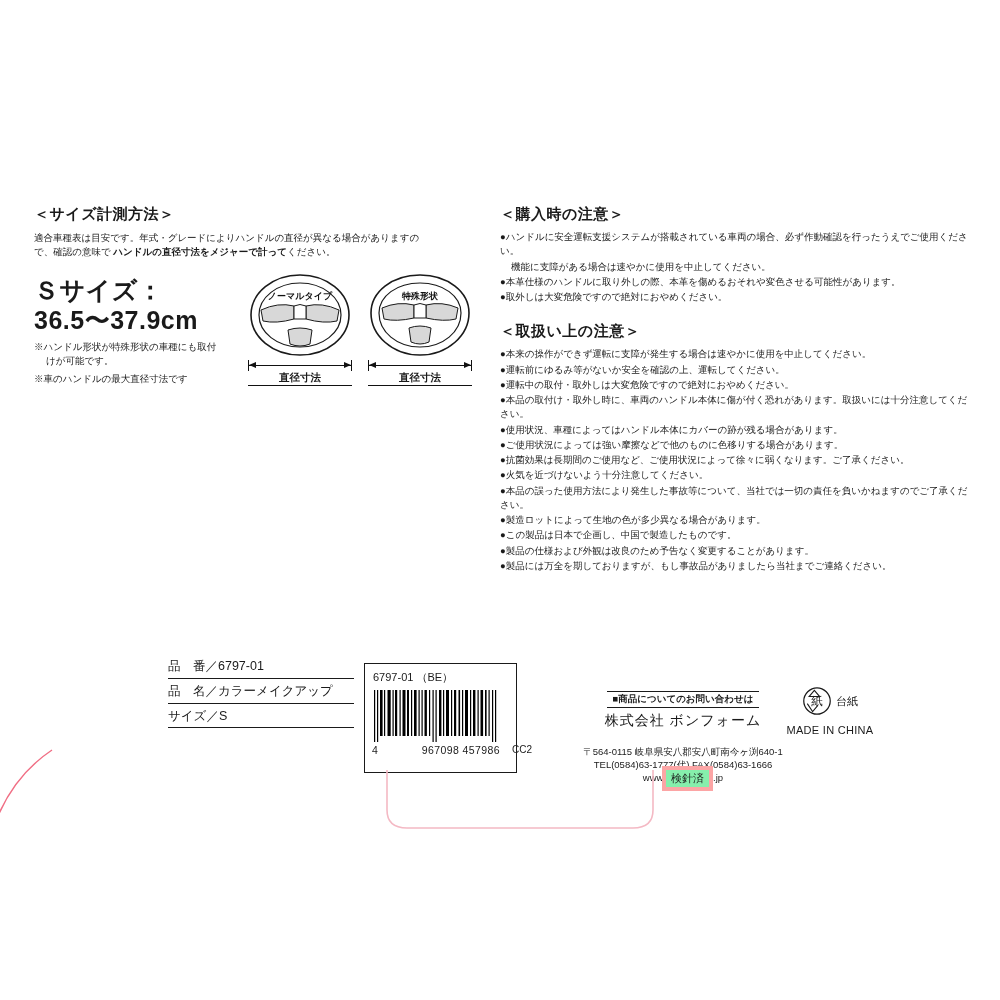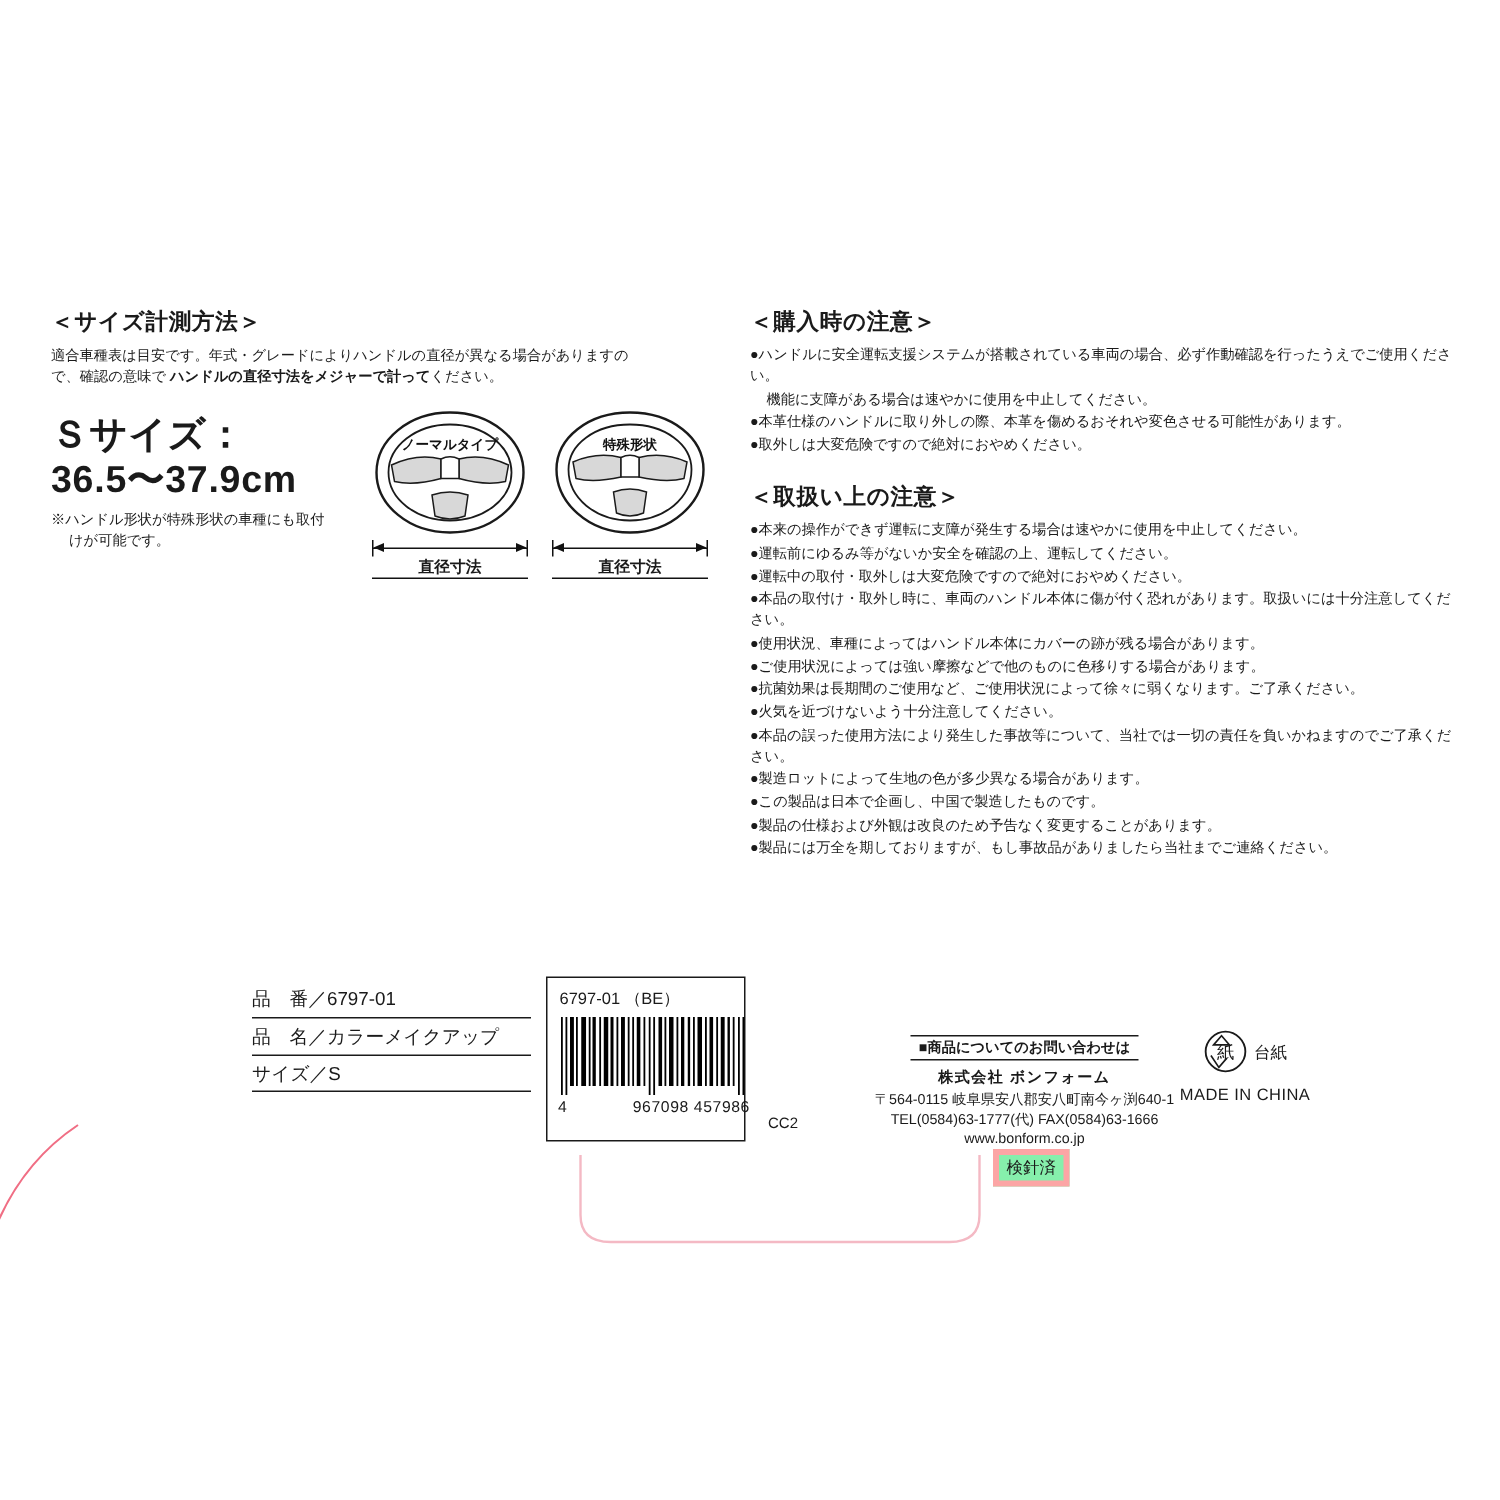--- a/index.html
+++ b/index.html
@@ -185,22 +185,22 @@
     padding: 6px 0 4px 0;
     line-height: 1.1;
   }
   .spec-row .k { white-space: pre; }
   .spec-row .v { white-space: pre; }
 
   
   #barcode-box {
     position: absolute;
     left: 364px;
-    top: 11px;
-    width: 133px;
+    top: 23px;
+    width: 153px;
     height: 110px;
     border: 1px solid #1a1a1a;
     background: #fff;
     box-sizing: border-box;
   }
   #barcode-code {
     position: absolute;
     left: 8px;
     top: 6px;
     font-size: 11px;
@@ -240,24 +240,24 @@
   #company-head {
     font-size: 9.5px;
     font-weight: bold;
     border: 1px solid #1a1a1a;
     border-left: none; border-right: none;
     display: inline-block;
     padding: 1px 6px;
     margin-bottom: 4px;
   }
   #company-name {
-    font-size: 10px;
-    font-weight: bold;
+    font-size: 14px;
+    font-weight: normal;
     letter-spacing: 1px;
-    margin-bottom: 3px;
+    margin-bottom: 16px;
   }
   #company-addr, #company-tel, #company-url {
     font-size: 9.5px;
     line-height: 1.35;
   }
   #inspect {
     position: absolute;
     left: 662px;
     top: 126px;
     border: 4px solid #fca5a5;
@@ -322,20 +322,21 @@
     <div id="size-big">
       <span>Ｓサイズ：</span>
       <span class="row2">36.5〜37.9cm</span>
     </div>
 
     <div id="size-foot">
       <div>
         <span>※ハンドル形状が特殊形状の車種にも取付</span>
         <span class="indent">けが可能です。</span>
       </div>
+      <div>※車のハンドルの最大直径寸法です</div>
     </div>
   </div>
 
   <div id="wheels">
 
     <div class="wheel-unit left">
       <div class="wheel-art">
         <svg class="wheel-svg" width="104" height="86" viewBox="0 0 104 86">
           <ellipse cx="52" cy="43" rx="49" ry="40" fill="#ffffff" stroke="#1a1a1a" stroke-width="1.6"></ellipse>
           <ellipse cx="52" cy="43" rx="41" ry="32" fill="#ffffff" stroke="#1a1a1a" stroke-width="1.2"></ellipse>

